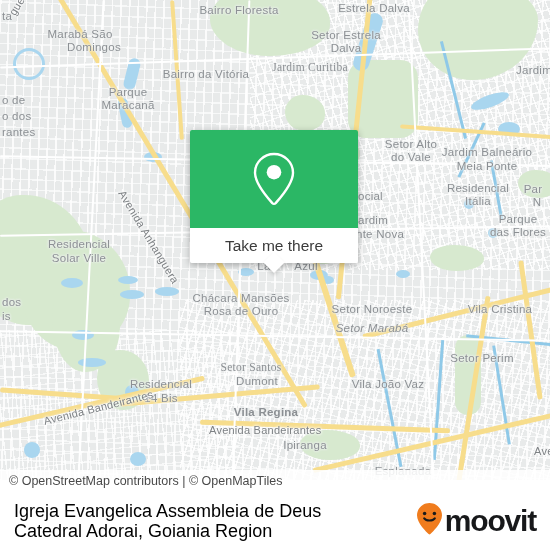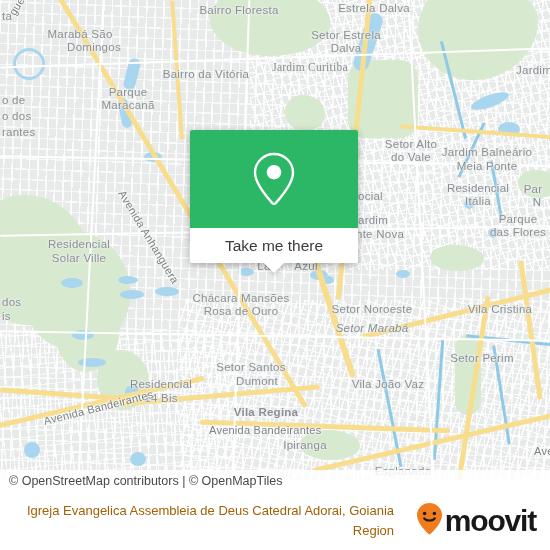--- a/index.html
+++ b/index.html
@@ -59,21 +59,21 @@
 
   
   .attrib{position:absolute;left:0;top:470px;width:550px;height:22px;
     background:rgba(255,255,255,.86);display:flex;align-items:center;
     color:#4a4a4a;font-size:12.5px;padding-left:9px;box-sizing:border-box;}
 
   
   .footer{position:absolute;left:0;top:492px;width:550px;height:58px;background:#fff;
     display:flex;align-items:center;justify-content:space-between;padding:0 14px 0 14px;
     box-sizing:border-box;}
-  .footer-title{color:#a16207;font-size:13px;line-height:20px;max-width:380px;text-align:right;}
+  .footer-title{color:#000000;font-size:18px;line-height:20px;max-width:380px;}
   .logo{display:flex;align-items:center;gap:2px;}
   .logo-word{color:#17181a;font-size:30px;font-weight:700;letter-spacing:-1.2px;line-height:30px;}
 </style>
 </head>
 <body>
 
 <div class="screen">
 
   <div class="map">
     <div class="map-base"></div>
@@ -185,21 +185,21 @@
         <div class="lbl c" style="left: 264px; top: 260px;">La</div>
         <div class="lbl c" style="left: 297px; top: 260px; margin-left: 9px;">Azul</div>
         <div class="lbl c" style="left: 241px; top: 292px;">Chácara Mansões</div>
         <div class="lbl c" style="left: 241px; top: 305px;">Rosa de Ouro</div>
         <div class="lbl c" style="left: 372px; top: 303px;">Setor Noroeste</div>
         <div class="lbl c" style="left: 372px; top: 322px; font-style: italic;">Setor Marabá</div>
         <div class="lbl c" style="left: 500px; top: 303px;">Vila Cristina</div>
         <div class="lbl" style="left: 2px; top: 296px;">dos</div>
         <div class="lbl" style="left: 2px; top: 310px;">is</div>
         <div class="lbl c" style="left: 482px; top: 352px;">Setor Perim</div>
-        <div class="lbl c" style="left: 251px; top: 361px;">Setor Santos</div>
+        <div class="lbl c" style="left: 251px; top: 361px; font-family: Liberation Serif, serif;">Setor Santos</div>
         <div class="lbl c" style="left: 241px; top: 375px; margin-left: 16px;">Dumont</div>
         <div class="lbl c" style="left: 161px; top: 378px;">Residencial</div>
         <div class="lbl c" style="left: 161px; top: 392px;">14 Bis</div>
         <div class="lbl c" style="left: 388px; top: 378px;">Vila João Vaz</div>
         <div class="lbl c" style="left: 266px; top: 406px; font-weight: bold;">Vila Regina</div>
         <div class="lbl street" style="left: 44px; top: 415px; transform: rotate(-14deg); transform-origin: left center;">Avenida Bandeirantes</div>
         <div class="lbl street" style="left: 209px; top: 424px;">Avenida Bandeirantes</div>
         <div class="lbl c" style="left: 305px; top: 439px;">Ipiranga</div>
         <div class="lbl c" style="left: 403px; top: 465px;">Esplanada</div>
         <div class="lbl c" style="left: 403px; top: 478px;">do Anincuns</div>

